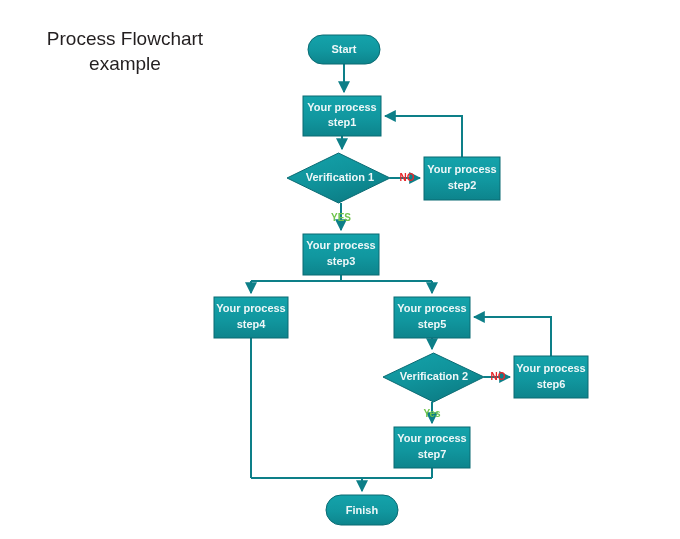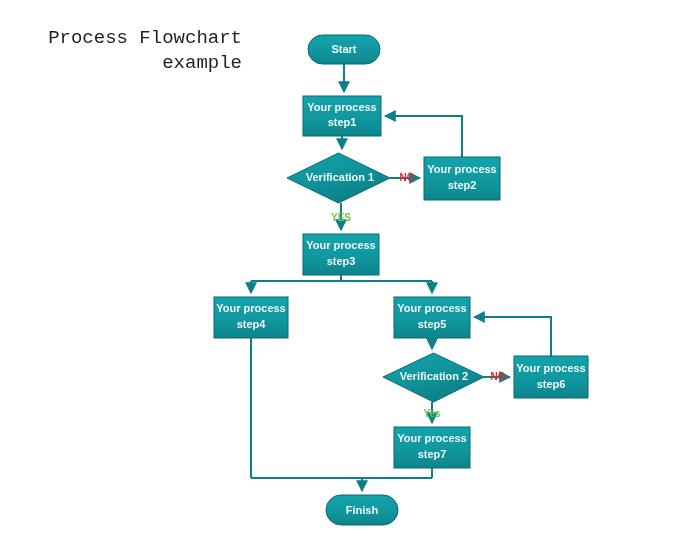--- a/index.html
+++ b/index.html
@@ -25,25 +25,25 @@
     position: absolute;
     left: 0;
     top: 0;
     display: block;
   }
   .title-block {
     position: absolute;
     left: 8px;
     top: 26px;
     width: 234px;
-    text-align: right;
+    text-align: center;
     font-size: 19px;
     line-height: 1.32;
     color: #231f20;
-    font-family: Liberation Mono, monospace;
+    font-family: Liberation Sans, sans-serif;
     white-space: pre-line;
   }
   .node-label {
     font-family: "Liberation Sans", sans-serif;
     font-size: 11px;
     font-weight: bold;
     fill: #eef7f8;
     text-anchor: middle;
     dominant-baseline: middle;
   }

